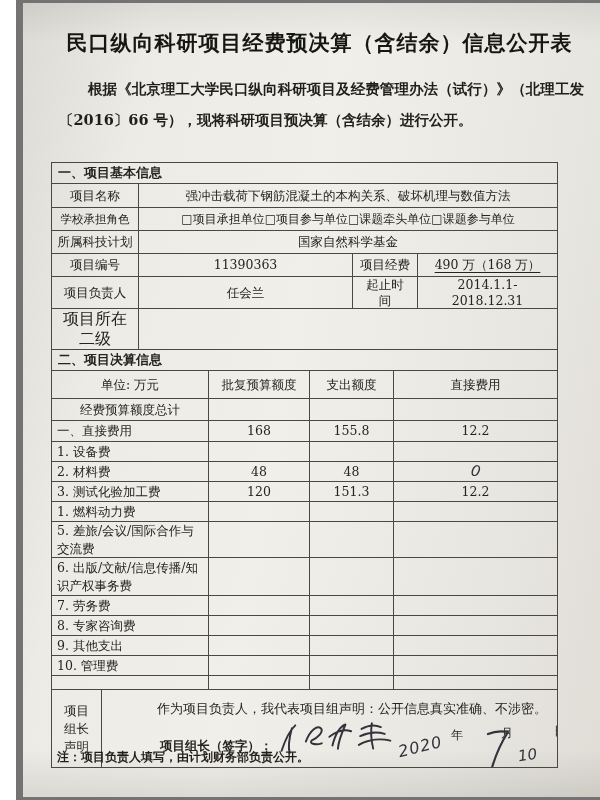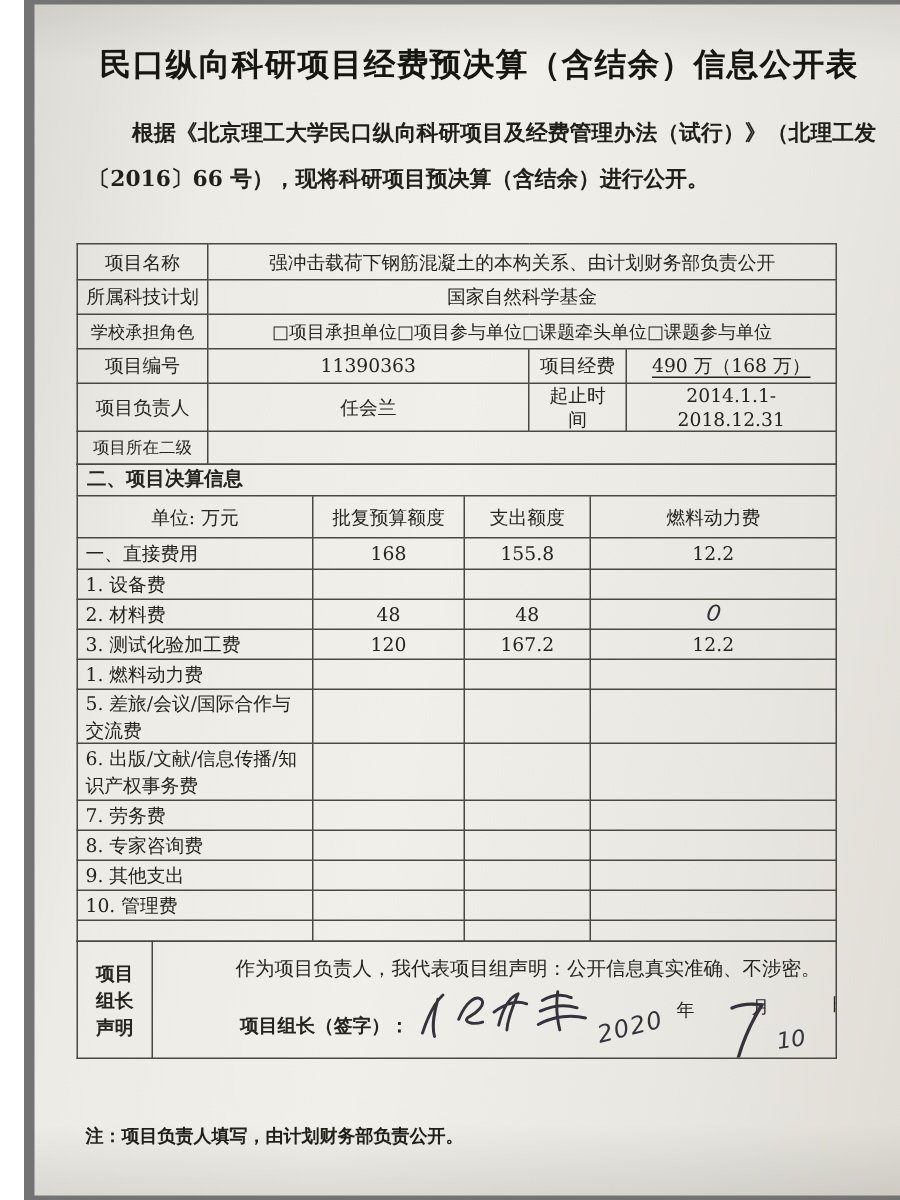--- a/index.html
+++ b/index.html
@@ -56,67 +56,76 @@
     <div class="form-block">
 
       <table>
         <colgroup>
             <col style="width:87px">
             <col style="width:214px">
             <col style="width:65px">
             <col style="width:140px">
           </colgroup>
         <tbody>
+            <tr>
+          <td class="sec" colspan="4">一、项目基本信息</td>
+        </tr>
         <tr class="h24">
           <td class="lab">项目名称</td>
-          <td colspan="3">强冲击载荷下钢筋混凝土的本构关系、由计划财务部负责公开</td>
+          <td colspan="3">强冲击载荷下钢筋混凝土的本构关系、破坏机理与数值方法</td>
+        </tr>
+        <tr class="h23">
+          <td class="lab" style="font-size:11.5px;padding:0 1px;">学校承担角色</td>
+          <td colspan="3" style="font-size:12px;">□项目承担单位□项目参与单位□课题牵头单位□课题参与单位</td>
         </tr>
         <tr class="h23">
           <td class="lab">所属科技计划</td>
           <td colspan="3">国家自然科学基金</td>
-        </tr>
-        <tr class="h23">
-          <td class="lab" style="font-size:11.5px;padding:0 1px;">学校承担角色</td>
-          <td colspan="3" style="font-size:12px;">□项目承担单位□项目参与单位□课题牵头单位□课题参与单位</td>
         </tr>
         <tr class="h23">
           <td class="lab">项目编号</td>
           <td>11390363</td>
           <td class="lab" style="padding:0 1px;">项目经费</td>
           <td class="underline">490 万（168 万）</td>
         </tr>
         <tr class="h23">
           <td class="lab">项目负责人</td>
           <td>任会兰</td>
           <td class="lab" style="padding:0 11px;">起止时间</td>
           <td>2014.1.1-2018.12.31</td>
         </tr>
         <tr class="h22">
-          <td class="lab" style="font-size:11px;">项目所在二级</td>
+          <td class="lab" style="font-size:16px;">项目所在二级</td>
           <td colspan="3"></td>
         </tr>
       </tbody>
         </table>
 
       <table class="stack">
         <colgroup>
             <col style="width:157px">
             <col style="width:101px">
             <col style="width:84px">
             <col style="width:164px">
           </colgroup>
         <tbody>
             <tr>
           <td class="sec" colspan="4">二、项目决算信息</td>
         </tr>
         <tr class="h28">
           <td>单位: 万元</td>
           <td>批复预算额度</td>
           <td>支出额度</td>
-          <td>燃料动力费</td>
+          <td>直接费用</td>
+        </tr>
+        <tr class="h22">
+          <td>经费预算额度总计</td>
+          <td></td>
+          <td></td>
+          <td></td>
         </tr>
         <tr class="h21">
           <td class="left">一、直接费用</td>
           <td>168</td>
           <td>155.8</td>
           <td>12.2</td>
         </tr>
         <tr class="h20">
           <td class="left">1.  设备费</td>
           <td></td>
@@ -125,21 +134,21 @@
         </tr>
         <tr class="h20">
           <td class="left">2.  材料费</td>
           <td>48</td>
           <td>48</td>
           <td><span class="hand hand-zero">0</span></td>
         </tr>
         <tr class="h20">
           <td class="left">3.  测试化验加工费</td>
           <td>120</td>
-          <td>167.2</td>
+          <td>151.3</td>
           <td>12.2</td>
         </tr>
         <tr class="h20">
           <td class="left">1.  燃料动力费</td>
           <td></td>
           <td></td>
           <td></td>
         </tr>
         <tr class="h36">
           <td class="left" style="white-space:normal;line-height:1.4;">5.  差旅/会议/国际合作与交流费</td>
@@ -186,21 +195,21 @@
       </tbody>
         </table>
 
       <table class="stack">
         <colgroup>
             <col style="width:50px">
             <col style="width:456px">
           </colgroup>
         <tbody>
             <tr style="height:78px">
-          <td style="white-space:pre-line;font-size:12.5px;line-height:18px;font-weight:bold;">项目
+          <td style="white-space:pre-line;font-size:12.5px;line-height:18px;">项目
 组长
 声明</td>
           <td class="sign-cell">
             <div class="statement">作为项目负责人，我代表项目组声明：公开信息真实准确、不涉密。</div>
             <span class="sign-label">项目组长（签字）：</span>
             <svg class="sig-svg" width="132" height="44" viewBox="0 0 150 46" aria-label="任会兰">
               <path d="M8 34 C13 21 19 11 25 6 M21 9 C18 18 15 28 17 37"></path>
               <path d="M36 25 C42 12 50 7 54 11 C57 15 50 21 43 24 C39 27 46 30 54 28"></path>
               <path d="M66 31 C70 18 76 10 82 8 C78 16 73 26 72 35 M63 21 C73 14 81 13 88 16"></path>
               <path d="M100 14 C108 10 116 10 122 13 M98 22 C108 18 118 18 126 21 M96 32 C108 26 122 26 132 29 M112 8 C110 18 110 26 112 37"></path>

